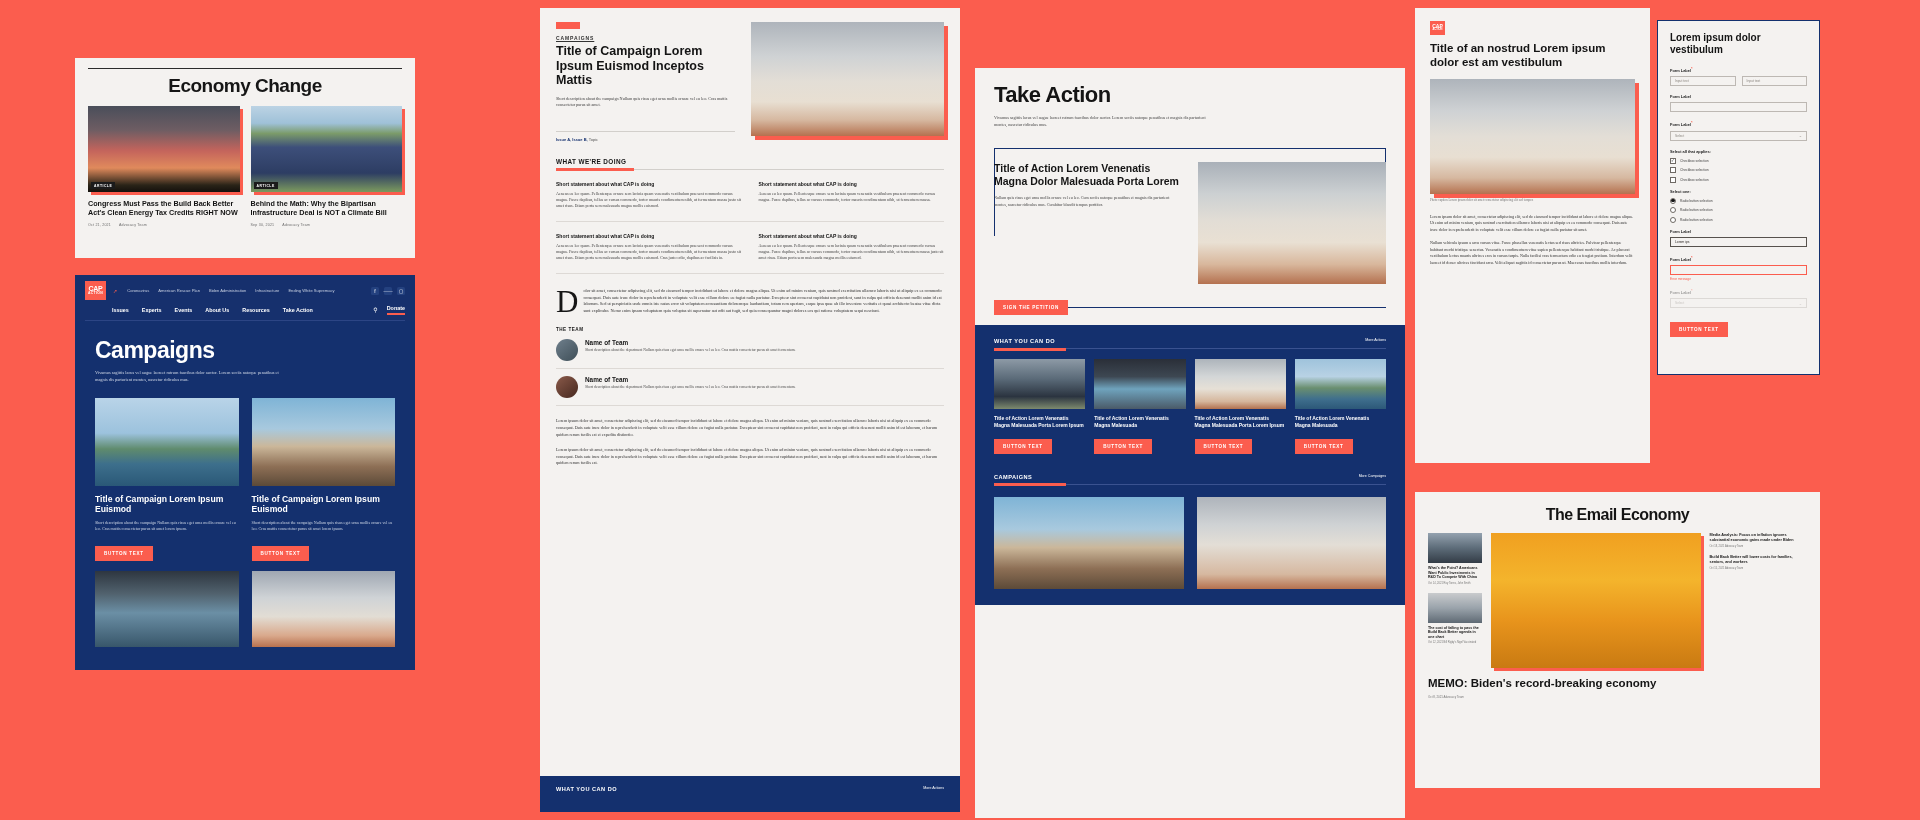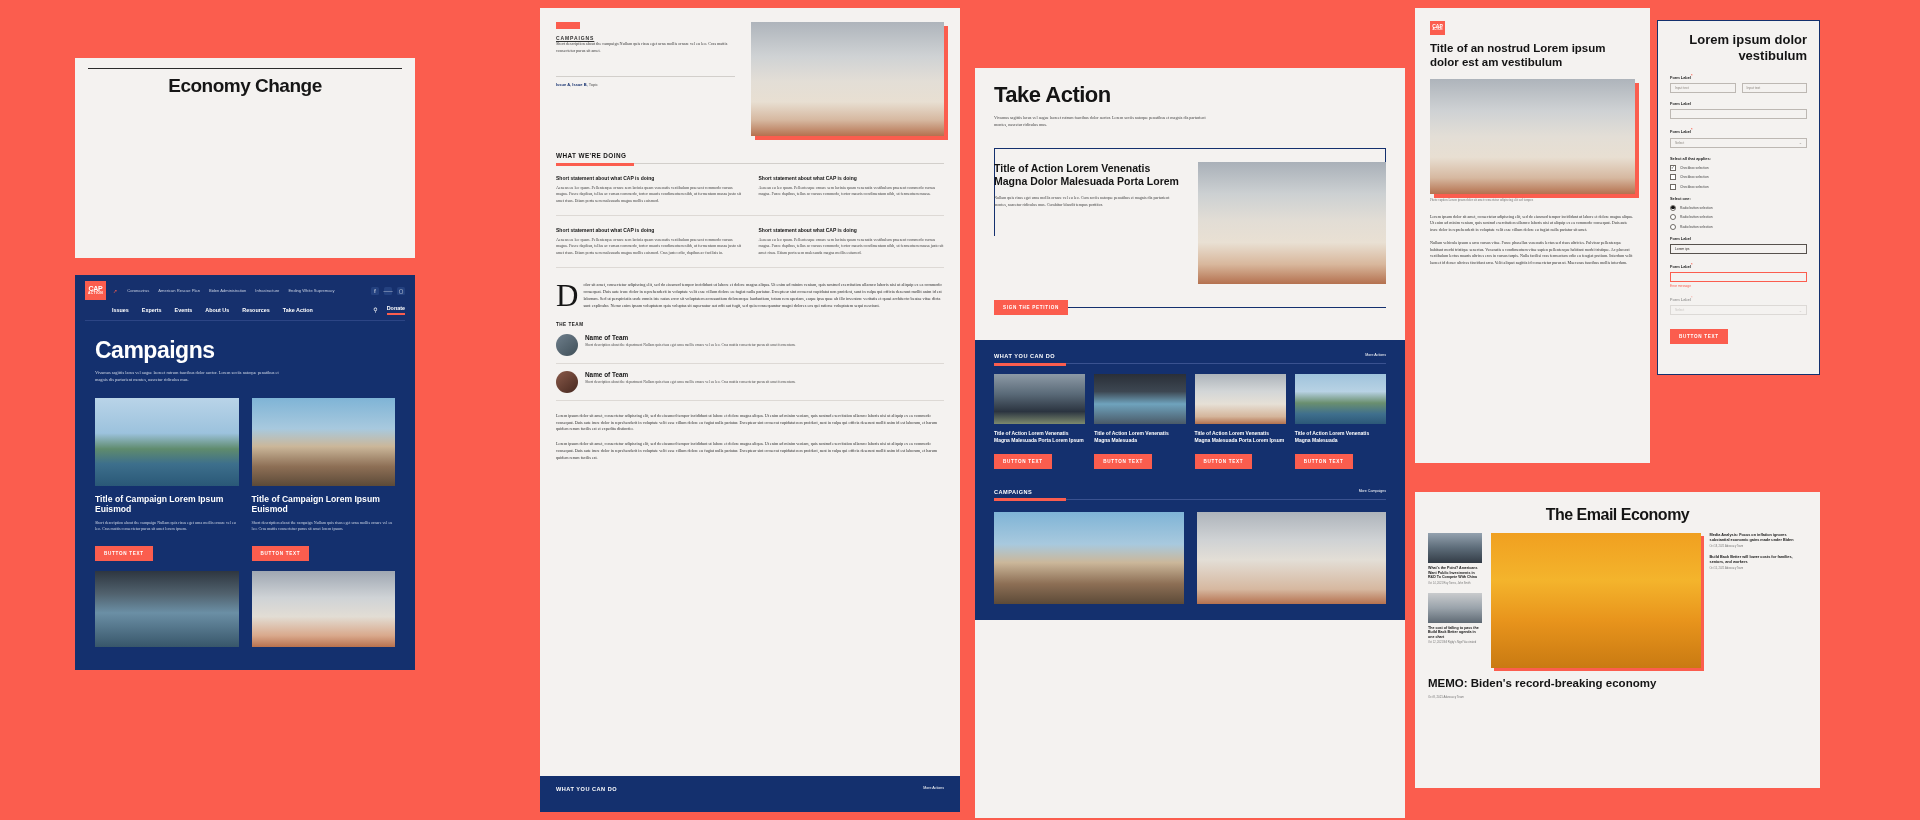--- a/index.html
+++ b/index.html
@@ -112,21 +112,21 @@
 
   #p-article .footstrip { position:absolute; left:0; right:0; bottom:0; height:36px; background:#14306e; padding:10px 16px; }
   #p-article .footstrip .fh { color:#fff; font-size:5.6px; font-weight:bold; letter-spacing:.5px; text-transform:uppercase; }
   #p-article .footstrip .more { color:#fff; font-size:3.6px; float:right; }
 
   
   #p-takeaction { left:975px; top:68px; width:430px; height:750px; }
   #ta-top { padding:16px 19px 14px; }
   #ta-top h1 { font-size:22px; color:#141414; margin:0 0 9px; }
   #ta-top p { font-size:4.2px; color:#434343; line-height:1.55; max-width:215px; margin:0; font-family:"Liberation Serif", serif; }
-  .ta-feature { position:relative; padding:0 19px 25px; }
+  .ta-feature { position:relative; padding:0 19px 10px; }
   .ta-outline { position:absolute; left:19px; right:19px; top:6px; height:88px; border:1px solid #14306e; border-bottom:none; }
   .ta-flex { display:flex; gap:16px; position:relative; padding-top:20px; }
   .ta-l { width:50%; }
   .ta-l h2 { font-size:10.5px; line-height:1.18; color:#141414; margin:0 0 8px; font-weight:bold; }
   .ta-l p { font-size:4.1px; line-height:1.55; color:#3f3f3f; font-family:"Liberation Serif", serif; margin:0; }
   .ta-r { width:50%; }
   .ta-r .thumb { height:122px; }
   .ta-btnrow { position:relative; margin-top:16px; display:flex; align-items:center; }
   .ta-btnrow .line { flex:1; border-top:1px solid #14306e; }
 
@@ -161,21 +161,21 @@
   .cap-mini b { font-size:5px; }
   .cap-mini i { font-size:2.6px; font-style:normal; }
   #p-actiondetail h1 { font-size:11.5px; line-height:1.18; color:#141414; margin:0 0 10px; font-weight:bold; }
   #p-actiondetail .thumb { height:115px; box-shadow:4px 4px 0 #fb5d4e; }
   #p-actiondetail .cap { font-size:3.2px; color:#757575; margin-top:4px; line-height:1.4; font-family:"Liberation Serif", serif; }
   #p-actiondetail .body { font-size:4.1px; line-height:1.6; color:#2f2f2f; margin-top:11px; font-family:"Liberation Serif", serif; }
   #p-actiondetail .body p { margin:0 0 7px; }
 
   
   #p-form { left:1657px; top:20px; width:163px; height:355px; background:#f4f2f0; border:1.5px solid #14306e; padding:11px 12px; }
-  #p-form h2 { font-size:13px; line-height:1.2; color:#141414; margin:0 0 10px; font-weight:bold;text-align:right; }
+  #p-form h2 { font-size:10px; line-height:1.2; color:#141414; margin:0 0 10px; font-weight:bold; }
   .flabel { font-size:3.9px; font-weight:bold; color:#222; margin-bottom:3px; }
   .flabel sup { color:#fb5d4e; font-size:3.9px; }
   .finput { border:1px solid #bdb8b3; background:#f4f2f0; height:10px; display:flex; align-items:center;
             padding:0 4px; font-size:3.3px; color:#8c8781; margin-bottom:8px; }
   .frow { display:flex; gap:6px; }
   .frow .finput { flex:1; }
   .fselect { border:1px solid #bdb8b3; background:#f4f2f0; height:10px; display:flex; align-items:center;
              justify-content:space-between; padding:0 4px; font-size:3.3px; color:#8c8781; margin-bottom:8px; }
   .chev { font-size:4px; color:#9a958f; }
   .fgrouplabel { font-size:3.9px; font-weight:bold; color:#222; margin:2px 0 4px; }
@@ -210,20 +210,38 @@
 </style>
 </head>
 <body>
 
 <div class="board">
 
   <div class="panel" id="p-climate">
     <div class="rule"></div>
     <div class="title h-xxl">Economy Change</div>
     <div class="grid">
+      <div class="card">
+        <div class="thumb imgph" style="background:linear-gradient(180deg,#4a4e5a 0%,#6e5d63 28%,#c4645c 52%,#e08a5c 72%,#2a2418 92%,#14100c 100%)">
+          <span class="tagchip">ARTICLE</span>
+        </div>
+        <div class="ctitle">Congress Must Pass the Build Back Better Act's Clean Energy Tax Credits RIGHT NOW</div>
+        <div class="meta">
+          <span>Oct 21, 2021</span><span>Advocacy Team</span>
+        </div>
+      </div>
+      <div class="card">
+        <div class="thumb imgph" style="background:linear-gradient(180deg,#bcd3e4 0%,#9fc1d8 20%,#7b9b6a 32%,#3d4f7a 48%,#2d3d63 78%,#7c9a5e 100%)">
+          <span class="tagchip">ARTICLE</span>
+        </div>
+        <div class="ctitle">Behind the Math: Why the Bipartisan Infrastructure Deal is NOT a Climate Bill</div>
+        <div class="meta">
+          <span>Sep 30, 2021</span><span>Advocacy Team</span>
+        </div>
+      </div>
     </div>
   </div>
 
   <div class="panel" id="p-campaigns">
     <div class="navbar">
       <div class="nav-top">
         <div class="cap-logo">
           <b>CAP</b>
           <i>ACTION</i>
         </div>
@@ -282,20 +300,21 @@
     </div>
   </div>
 
   <div class="panel" id="p-article">
     <div class="inner">
 
       <div class="lede">
         <div class="lede-l">
           <div class="redbar"></div>
           <div class="eyebrow" style="text-decoration:underline;color:#333">CAMPAIGNS</div>
+          <h1>Title of Campaign Lorem Ipsum Euismod Inceptos Mattis</h1>
           <div class="desc serif">Short description about the campaign Nullam quis risus eget urna mollis ornare vel eu leo. Cras mattis consectetur purus sit amet.</div>
           <div class="issueline">
             <b>Issue A, Issue B,</b>
             <span>Topic</span>
           </div>
         </div>
         <div class="lede-r">
           <div class="thumb imgph" style="background:linear-gradient(180deg,#aeb4bb 0%,#cfd2d4 30%,#e3ded6 52%,#e8dfd2 70%,#d6b8a0 86%,#b5714f 100%)"></div>
         </div>
       </div>

